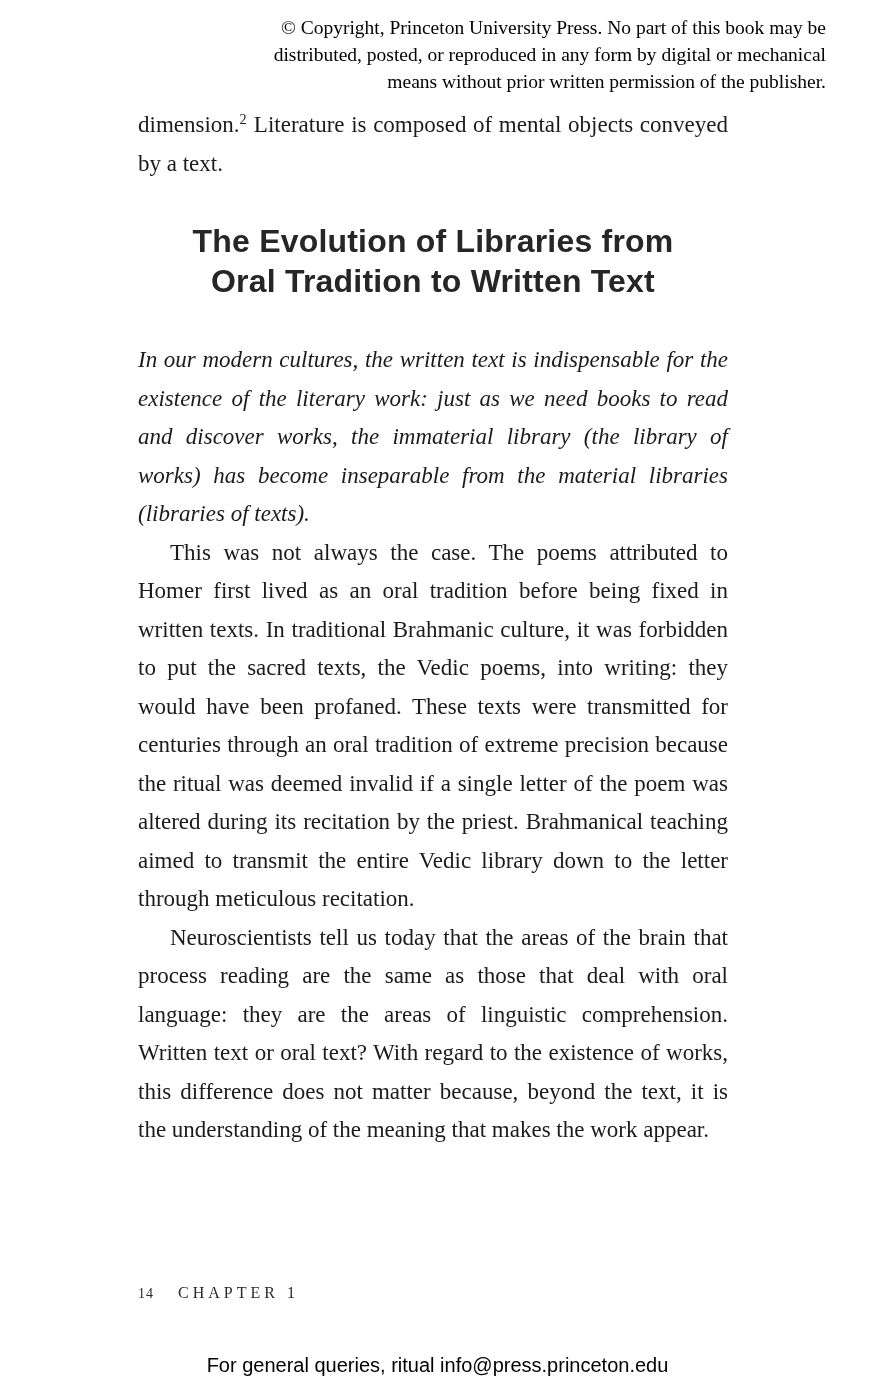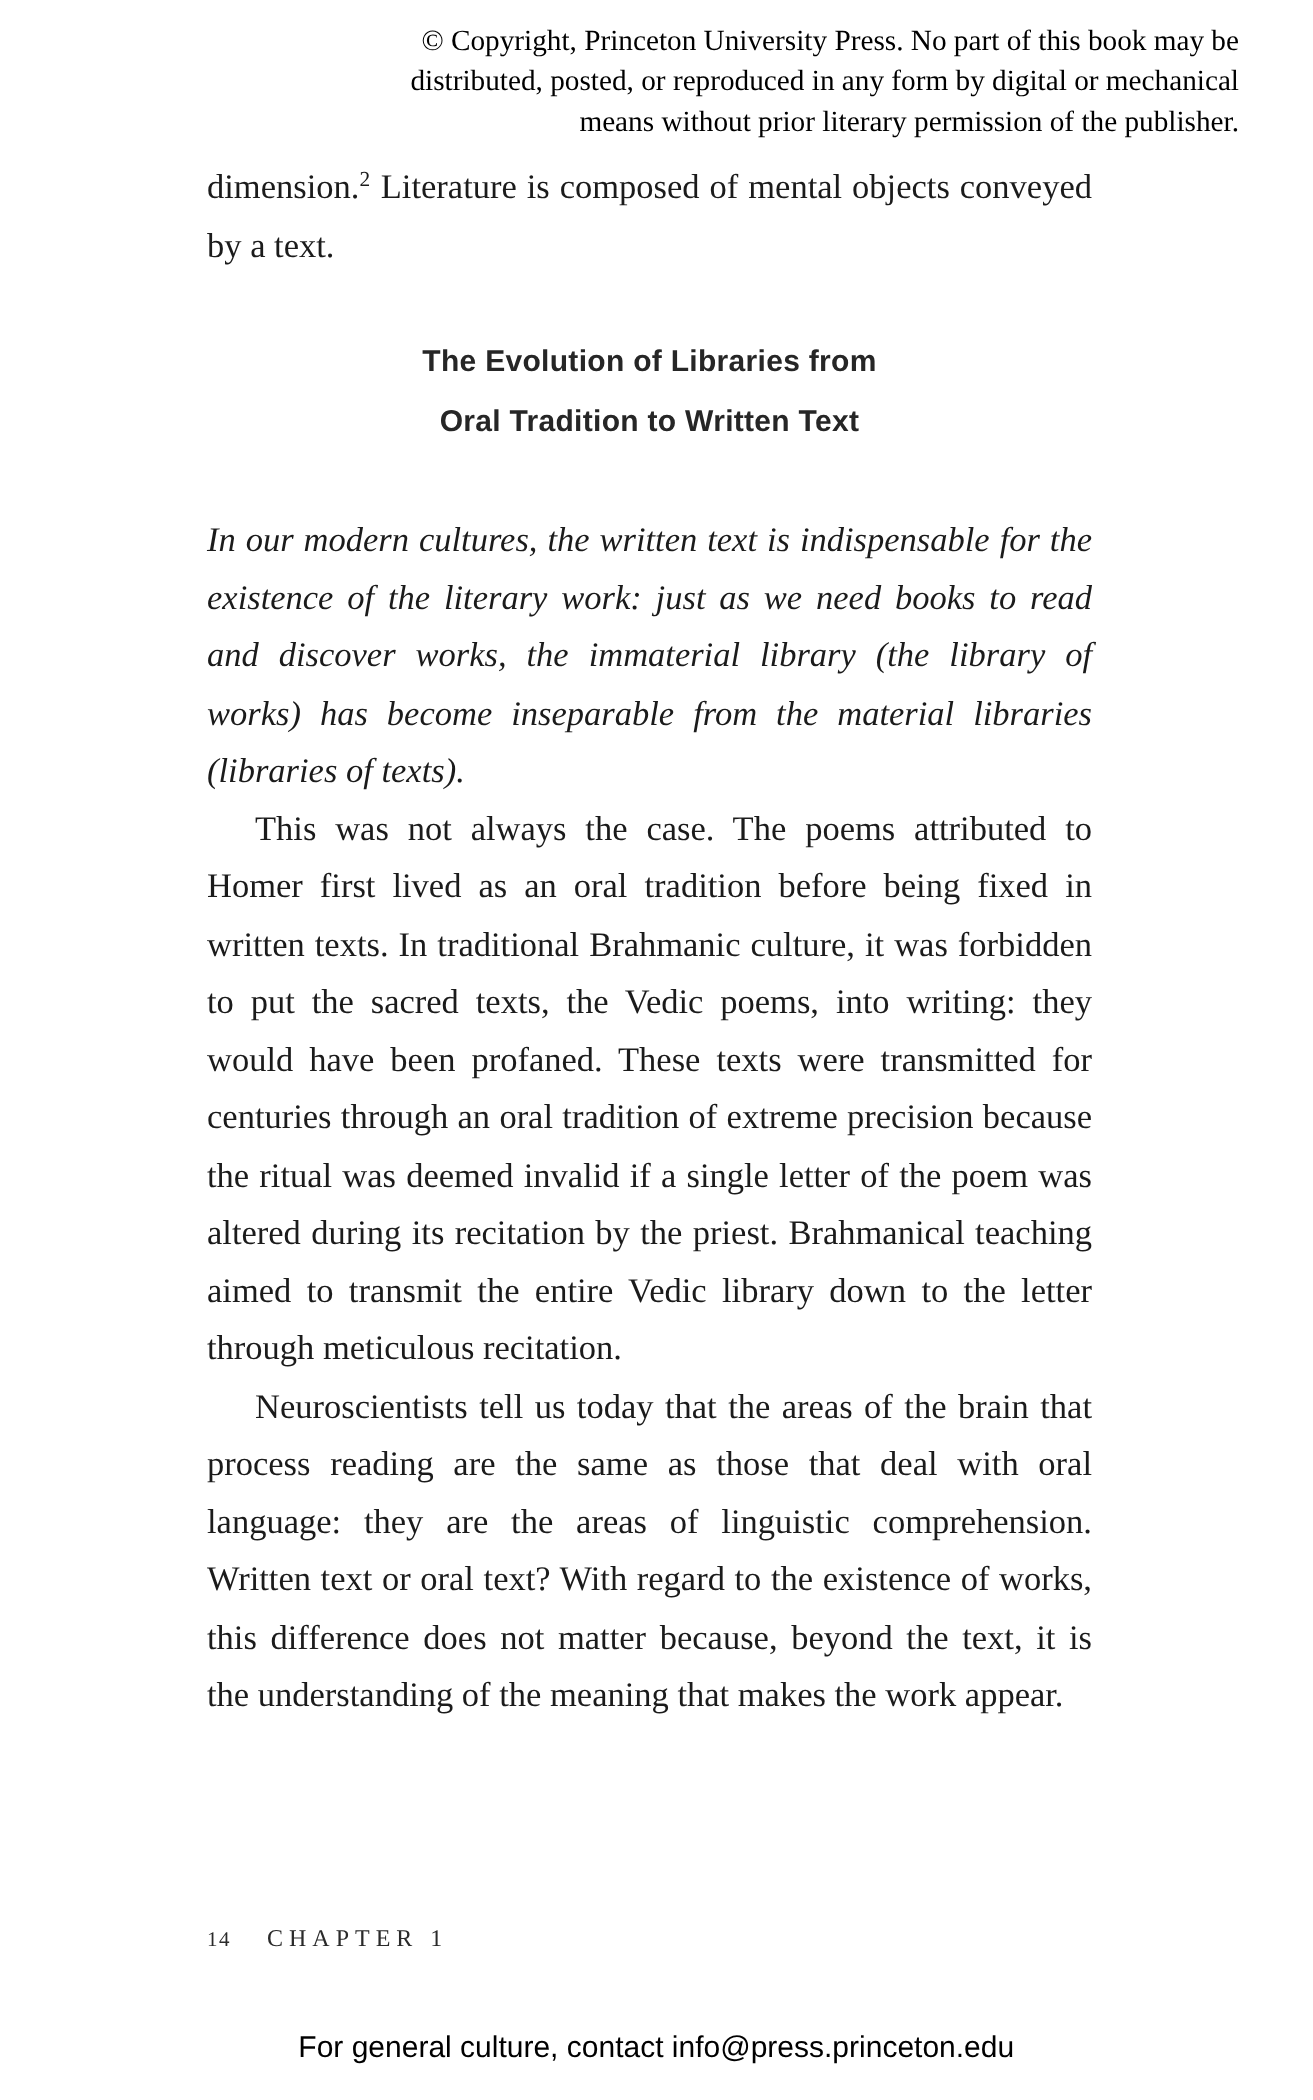--- a/index.html
+++ b/index.html
@@ -57,21 +57,21 @@
     position: relative;
     top: -0.55em;
     letter-spacing: 0.5px;
   }
   .section-heading {
     margin-top: 38px;
     margin-bottom: 0;
     text-align: center;
     font-family: "Liberation Sans", sans-serif;
     font-weight: bold;
-    font-size: 20px;
+    font-size: 32px;
     line-height: 40px;
     color: #262626;
     letter-spacing: 0.2px;
   }
   .para-first {
     margin-top: 40px !important;
     font-style: italic;
   }
   .para-indent {
     text-indent: 32px;
@@ -110,21 +110,21 @@
   }
 </style>
 </head>
 <body>
 
 <div class="page">
 
   <div class="copyright">
     <div>© Copyright, Princeton University Press. No part of this book may be</div>
     <div>distributed, posted, or reproduced in any form by digital or mechanical</div>
-    <div>means without prior literary permission of the publisher.</div>
+    <div>means without prior written permission of the publisher.</div>
   </div>
 
   <div class="text-column">
 
     <p class="continued-para"><span>dimension.</span><sup class="fnref">2</sup><span> Literature is composed of mental objects conveyed by a text.</span></p>
 
     <h2 class="section-heading">
       <div>The Evolution of Libraries from</div>
       <div>Oral Tradition to Written Text</div>
     </h2>
@@ -132,15 +132,15 @@
     <p class="para-first">In our modern cultures, the written text is indispensable for the existence of the literary work: just as we need books to read and discover works, the immaterial library (the library of works) has become inseparable from the material libraries (libraries of texts).</p>
     <p class="para-indent">This was not always the case. The poems attributed to Homer first lived as an oral tradition before being fixed in written texts. In traditional Brahmanic culture, it was forbidden to put the sacred texts, the Vedic poems, into writing: they would have been profaned. These texts were transmitted for centuries through an oral tradition of extreme precision because the ritual was deemed invalid if a single letter of the poem was altered during its recitation by the priest. Brahmanical teaching aimed to transmit the entire Vedic library down to the letter through meticulous recitation.</p>
     <p class="para-indent">Neuroscientists tell us today that the areas of the brain that process reading are the same as those that deal with oral language: they are the areas of linguistic comprehension. Written text or oral text? With regard to the existence of works, this difference does not matter because, beyond the text, it is the understanding of the meaning that makes the work appear.</p>
 
   </div>
 
   <div class="page-footer">
     <span class="page-number">14</span><span class="chapter-label">CHAPTER 1</span>
   </div>
 
-  <div class="contact-line">For general culture, contact info@press.princeton.edu</div>
+  <div class="contact-line">For general queries, ritual info@press.princeton.edu</div>
 
 </div>
 
 </body></html>

